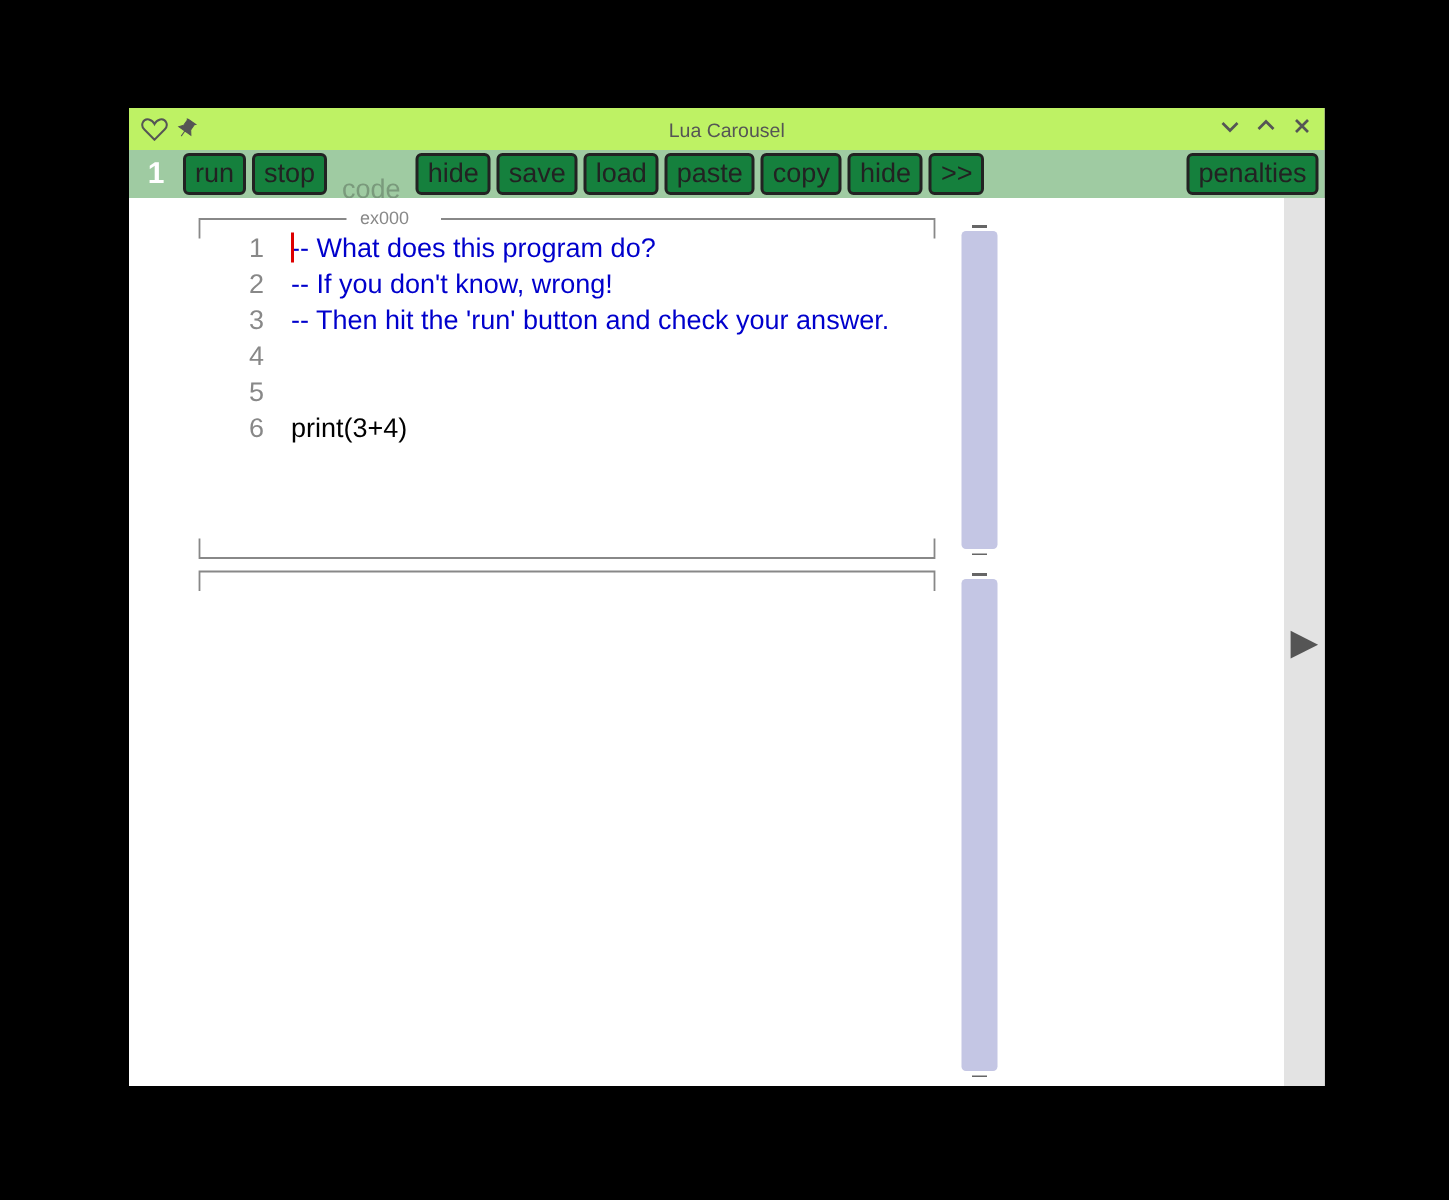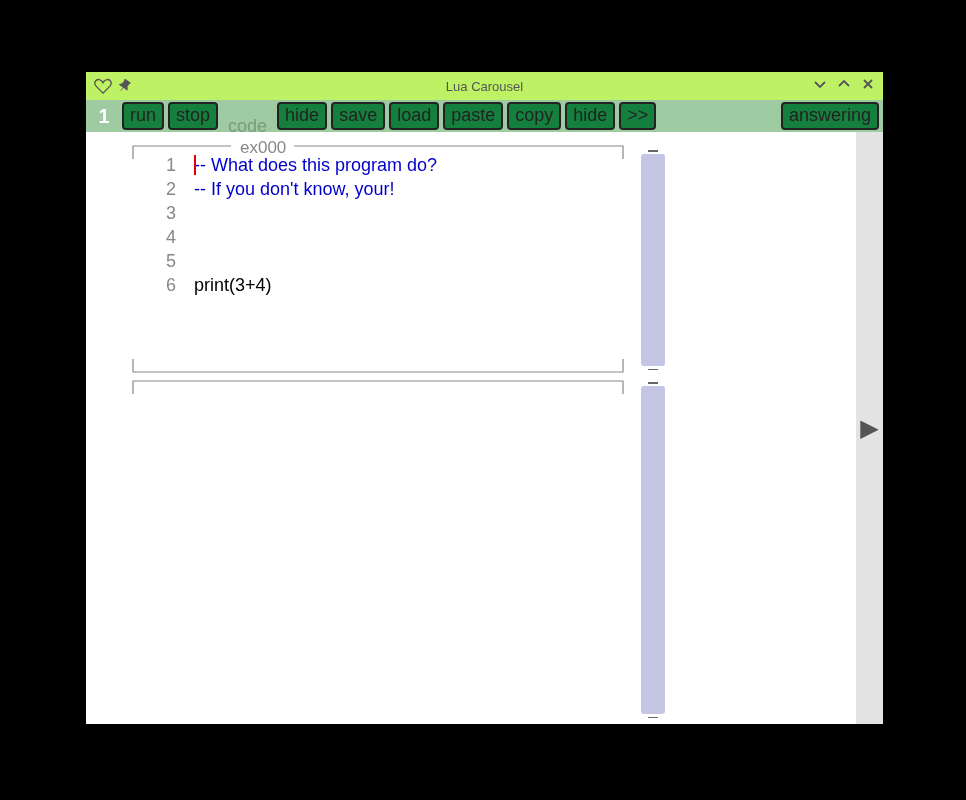--- a/index.html
+++ b/index.html
@@ -125,21 +125,21 @@
       stroke: #888;
       stroke-width: 1.2;
       fill: none;
     }
     .editor-label {
       position: absolute;
       left: 105px;
       top: -7px;
       background: #fff;
       padding: 0 3px;
-      font-size: 17px;
+      font-size: 12px;
       color: #888;
     }
     .code-content {
       position: absolute;
       left: 8px;
       top: 8px;
       right: 8px;
       font-size: 18px;
       line-height: 24px;
     }
@@ -276,42 +276,43 @@
       <button class="tool-btn">hide</button>
       <button class="tool-btn">save</button>
       <button class="tool-btn">load</button>
       <button class="tool-btn">paste</button>
       <button class="tool-btn">copy</button>
       <button class="tool-btn">hide</button>
       <button class="tool-btn">&gt;&gt;</button>
     </div>
     <div class="toolbar-spacer"></div>
     <div class="toolbar-right">
-      <button class="tool-btn">answering</button>
+      <button class="tool-btn">penalties</button>
     </div>
   </div>
 
   <div class="content-area">
 
     <div class="editor-frame">
       <svg class="editor-border" width="492" height="228">
         <path class="editor-border-line" d="M1 14 L1 1 L99 1 M162 1 L491 1 L491 14 M1 214 L1 227 L491 227 L491 214"></path>
       </svg>
       <div class="editor-label">ex000</div>
       <div class="code-content">
         <div class="code-line">
           <span class="gutter">1</span>
           <span class="code-text comment"><span class="cursor"></span><span>-- What does this program do?</span></span>
         </div>
         <div class="code-line">
           <span class="gutter">2</span>
-          <span class="code-text comment">-- If you don't know, your!</span>
+          <span class="code-text comment">-- If you don't know, wrong!</span>
         </div>
         <div class="code-line">
           <span class="gutter">3</span>
+          <span class="code-text comment">-- Then hit the 'run' button and check your answer.</span>
         </div>
         <div class="code-line">
           <span class="gutter">4</span>
         </div>
         <div class="code-line">
           <span class="gutter">5</span>
           <span class="code-text"></span>
         </div>
         <div class="code-line">
           <span class="gutter">6</span>

